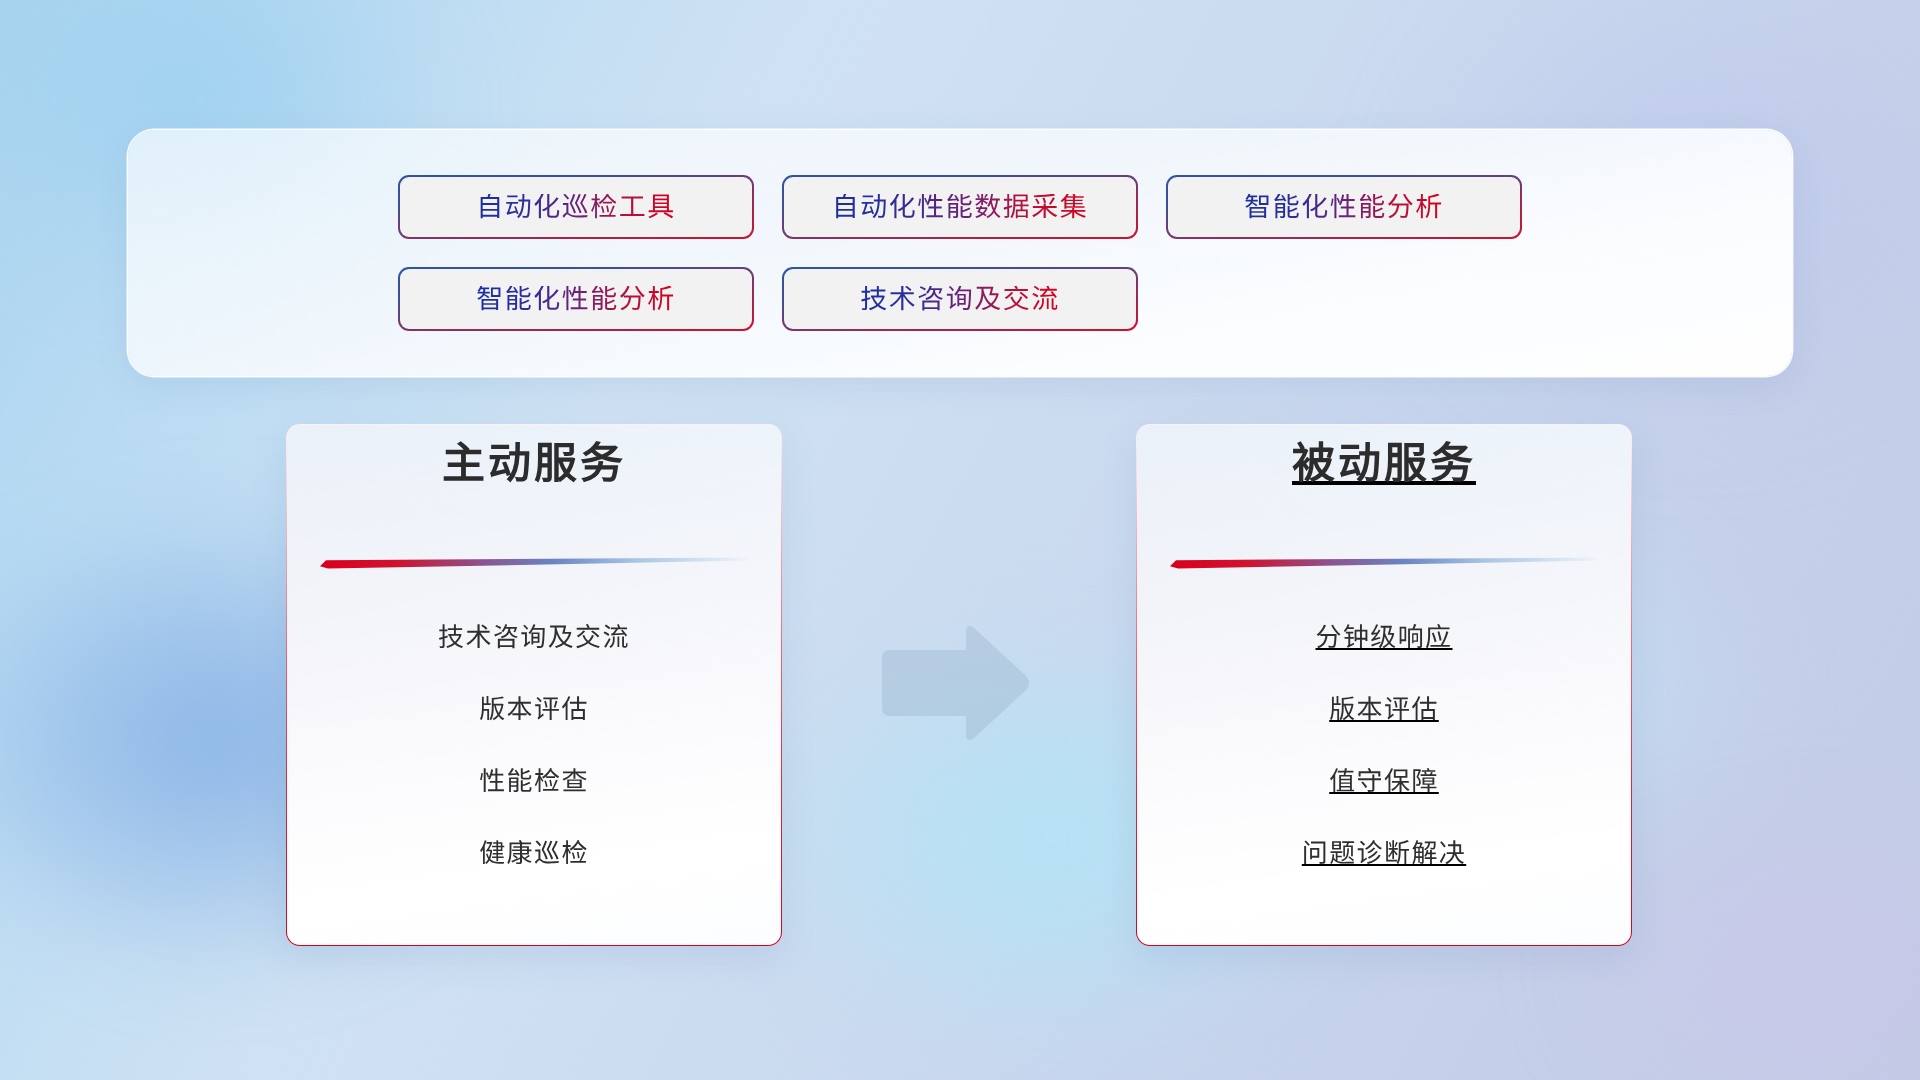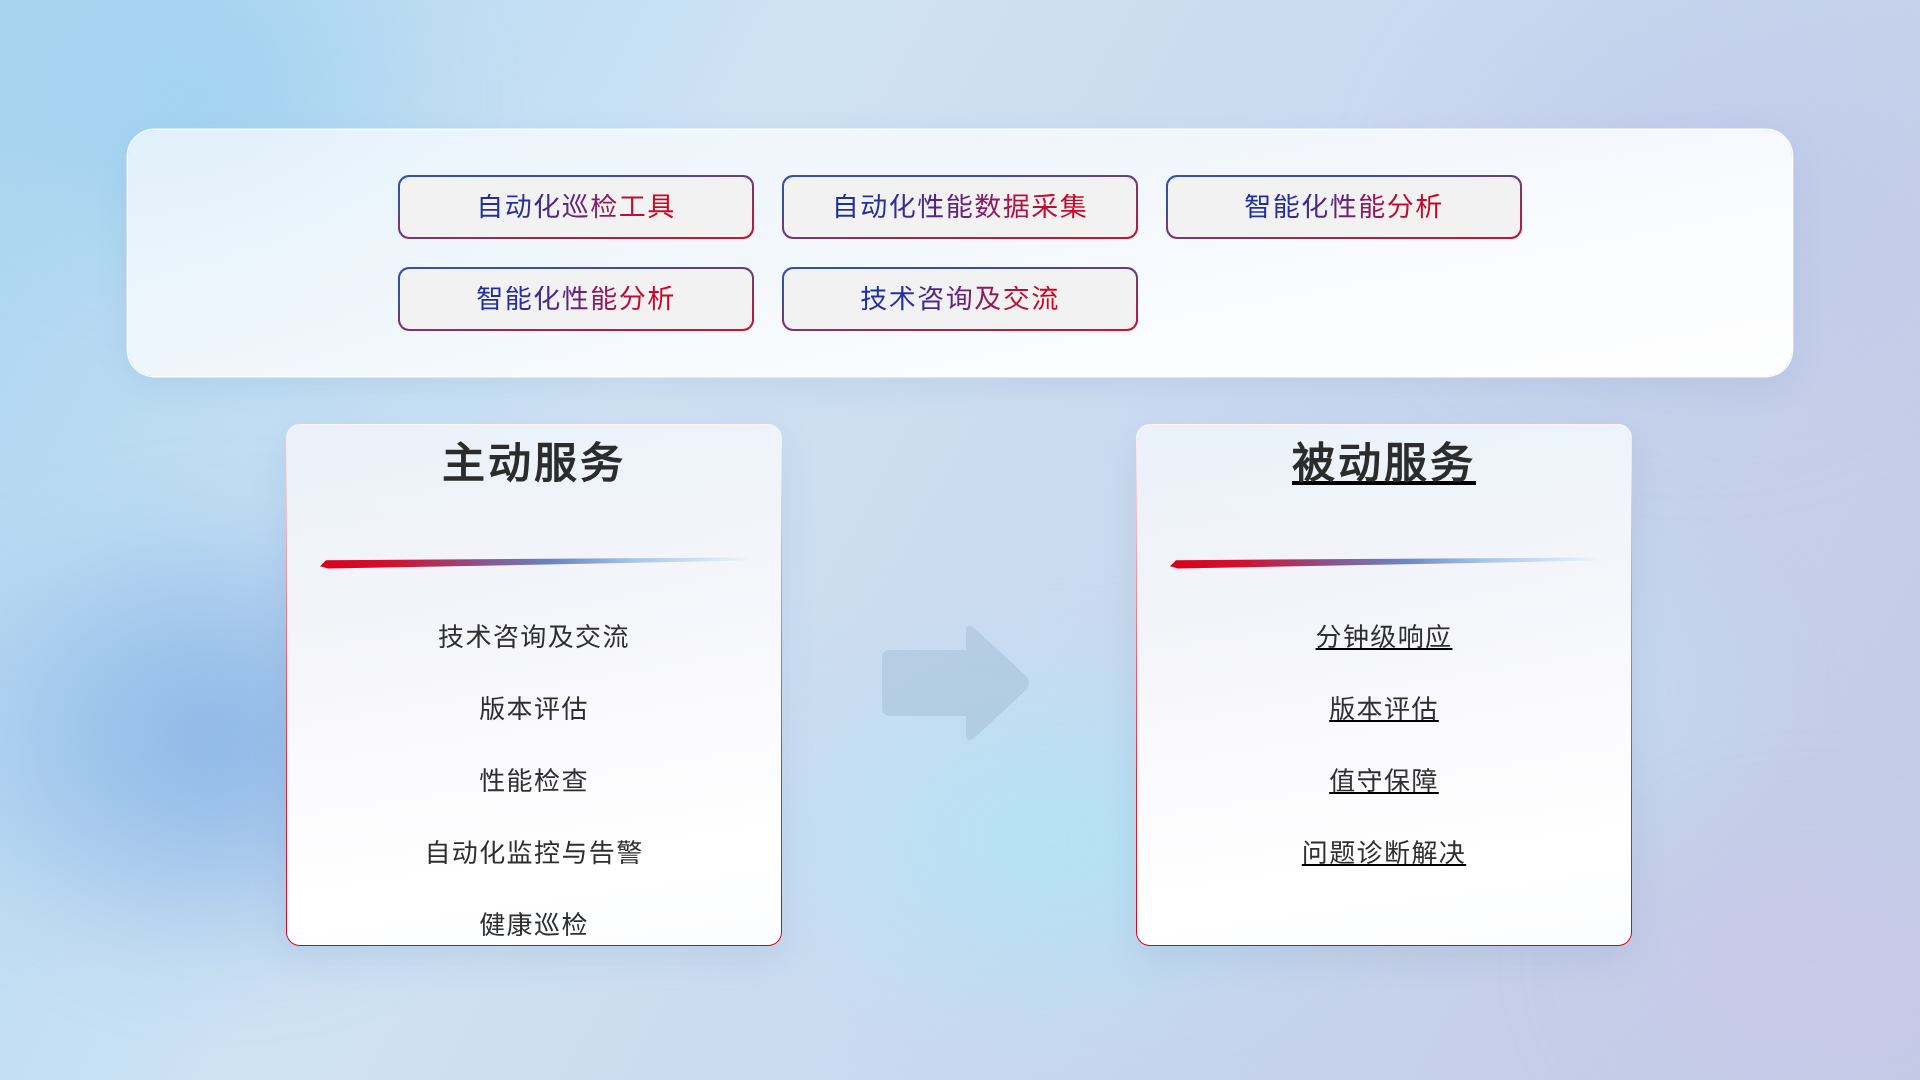--- a/index.html
+++ b/index.html
@@ -296,21 +296,20 @@
         </linearGradient>
       </defs>
       <path d="M0 9.2 L6 3.2 L428 0.4 L428 3.6 L8 11.6 Z" fill="url(#divgrad-left)"></path>
     </svg>
   </div>
 
   <ul class="card-list">
     <li class="card-list-item">技术咨询及交流</li>
     <li class="card-list-item">版本评估</li>
     <li class="card-list-item">性能检查</li>
-    <li class="card-list-item">自动化监控与告警</li>
     <li class="card-list-item">健康巡检</li>
   </ul>
 </section>
 
 <div id="flow-arrow">
   <svg width="158" height="122" viewBox="0 0 158 122" xmlns="http://www.w3.org/2000/svg" aria-hidden="true">
     <path d="M8 36
              Q8 28 16 28
              L92 28
              L92 10

